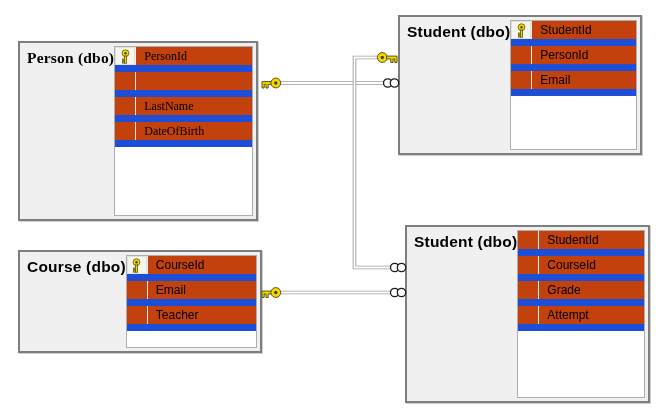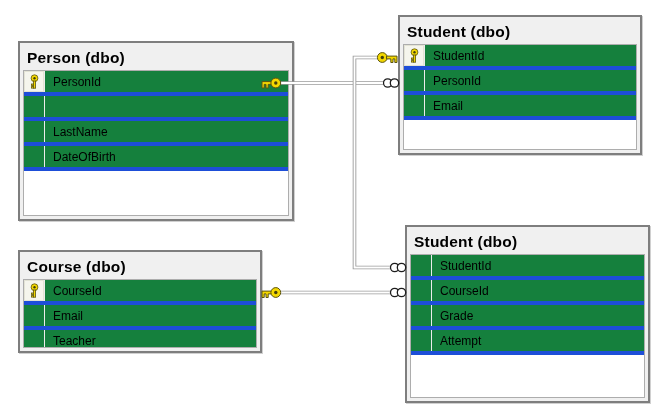--- a/index.html
+++ b/index.html
@@ -8,56 +8,56 @@
     font-family:"Liberation Sans", sans-serif; overflow:hidden;
   }
 
   
   .table {
     position:absolute; box-sizing:border-box;
     background:#f0f0f0;
     border:2px solid #7e7e7e;
     box-shadow:1px 1px 0 rgba(170,170,170,0.55);
     padding:3px;
-    display:flex; flex-direction:column;
+    display:flex; 
     z-index:2;
   }
   .table-title {
     flex:0 0 24px; line-height:24px;
     font-size:15.5px; font-weight:bold; color:#000;
     padding-left:4px; white-space:nowrap; letter-spacing:0.2px;
   }
   .grid {
     flex:1 1 auto; background:#ffffff;
     border:1px solid #adadad;
     display:flex; flex-direction:column; overflow:hidden;
   }
   .row {
     flex:0 0 25px; box-sizing:border-box;
     display:flex; align-items:stretch;
-    border-bottom:4px solid #1d4ed8;
-    background:#15803d;
+    border-bottom:7px solid #1d4ed8;
+    background:#c2410c;
   }
   .keycell {
     flex:0 0 21px; box-sizing:border-box;
     border-right:1px solid #ececec;
     display:flex; align-items:center; justify-content:center;
   }
   .keycell.pk {
     background:#f5f5ed;
     box-shadow:inset 0 0 0 1px #e3e3d5;
   }
   .colname {
     flex:1 1 auto; display:flex; align-items:center;
     font-size:12px; color:#000; padding-left:8px; white-space:nowrap;
   }
   .filler { flex:1 1 auto; background:#ffffff; }
 
   
-  #t-person  { left:18px;  top:41px;  width:276px; height:180px; }
+  #t-person  { left:18px;  top:41px;  width:240px; height:180px;font-family:Liberation Serif, serif; }
   #t-student { left:398px; top:15px;  width:244px; height:140px; }
   #t-course  { left:18px;  top:250px; width:244px; height:103px; }
   #t-credit  { left:405px; top:225px; width:245px; height:178px; }
 
   
   #wires { position:absolute; left:0; top:0; z-index:5; pointer-events:none; }
   .pipe-o { fill:none; stroke:#9b9b9b; stroke-width:3.6; }
   .pipe-i { fill:none; stroke:#ffffff; stroke-width:1.8; }
   .kfill  { fill:#f4d800; stroke:#5b5410; stroke-width:1; }
   .khole  { fill:#44400c; stroke:none; }

